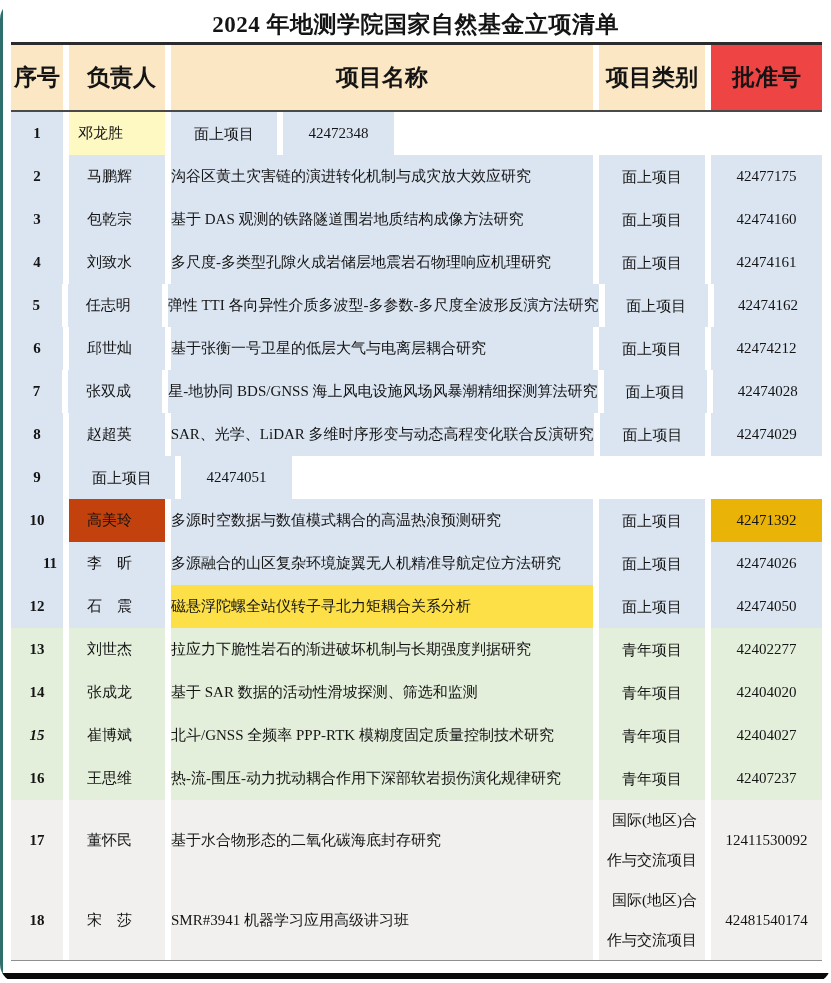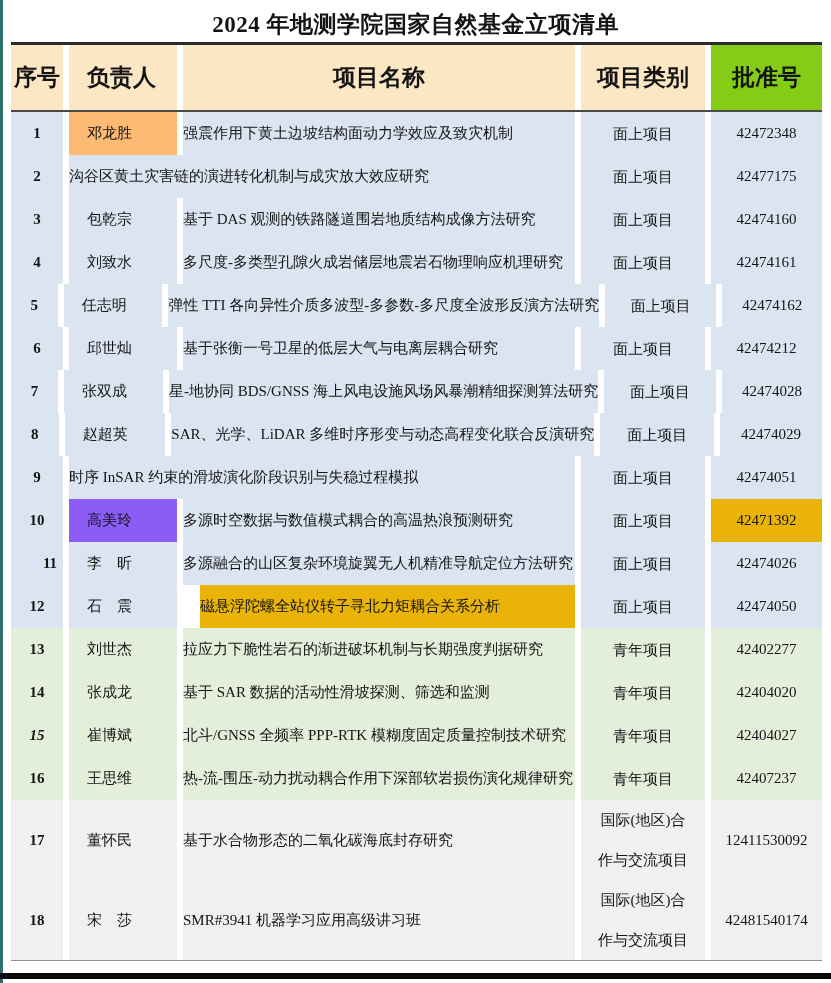--- a/index.html
+++ b/index.html
@@ -7,20 +7,21 @@
   body {
     font-family: "Liberation Serif", "DejaVu Serif", serif;
     color: #141414;
   }
   #page {
     position: relative;
     width: 831px;
     height: 983px;
     background: #ffffff;
     overflow: hidden;
+    border-radius: 19px;
   }
   
   .left-edge {
     position: absolute; left: 0; top: 0;
     width: 3px; height: 100%;
     background: #2e6f6d;
   }
   
   .bottom-edge {
     position: absolute; left: 0; bottom: 4px;
@@ -45,23 +46,23 @@
   .header-row { display: flex; gap: 6px; height: 65px; }
   .hcell {
     display: flex; align-items: center; justify-content: center;
     font-weight: bold; font-size: 23px;
   }
   .trow { display: flex; gap: 6px; height: 43px; }
   .trow.intl { height: 80px; }
   .cell { display: flex; align-items: center; font-size: 15px; }
 
   .c-no       { width: 52px;  justify-content: center; }
-  .c-leader   { width: 108px;  justify-content: flex-start; padding-left: 18px; text-align: right; }
+  .c-leader   { width: 96px;  justify-content: flex-start; padding-left: 18px; text-align: right; }
   .c-title    { flex: 1;      justify-content: flex-start; white-space: nowrap; overflow: visible; }
-  .c-category { width: 124px; justify-content: center; text-align: center; white-space: pre-line; line-height: 40px; }
+  .c-category { width: 106px; justify-content: center; text-align: right; white-space: pre-line; line-height: 40px; }
   .c-grant    { width: 111px; justify-content: center; }
 
   .cell.c-no { font-weight: bold; font-size: 15px; }
   .hcell.c-leader { justify-content: flex-start; padding-left: 18px; }
   .hcell.c-title  { justify-content: center; padding-left: 0; }
 </style>
 </head>
 <body>
 
 <div id="page">
@@ -70,35 +71,35 @@
   <div class="doc-title">2024 年地测学院国家自然基金立项清单</div>
 
   <div class="table-wrap">
     <div class="top-border"></div>
 
     <div class="header-row">
       <div class="hcell c-no" style="background: rgb(251, 231, 196);">序号</div>
       <div class="hcell c-leader" style="background: rgb(251, 231, 196);">负责人</div>
       <div class="hcell c-title" style="background: rgb(251, 231, 196);">项目名称</div>
       <div class="hcell c-category" style="background: rgb(251, 231, 196);">项目类别</div>
-      <div class="hcell c-grant" style="background: #84cc16;">批准号</div>
+      <div class="hcell c-grant" style="background: #ef4444;">批准号</div>
     </div>
 
     <div class="head-divider"></div>
 
     <div>
         <div class="trow general">
           <div class="cell c-no" style="background: rgb(219, 229, 241);">1</div>
-          <div class="cell c-leader" style="background: #fdba74;">邓龙胜</div>
-          <div class="cell c-title" style="background: rgb(219, 229, 241);">强震作用下黄土边坡结构面动力学效应及致灾机制</div>
+          <div class="cell c-leader" style="background: #fef9c3; padding-left: 9px;">邓龙胜</div>
           <div class="cell c-category" style="background: rgb(219, 229, 241);">面上项目</div>
           <div class="cell c-grant" style="background: rgb(219, 229, 241);">42472348</div>
         </div>
         <div class="trow general">
           <div class="cell c-no" style="background: rgb(219, 229, 241);">2</div>
+          <div class="cell c-leader" style="background: rgb(219, 229, 241);">马鹏辉</div>
           <div class="cell c-title" style="background: rgb(219, 229, 241);">沟谷区黄土灾害链的演进转化机制与成灾放大效应研究</div>
           <div class="cell c-category" style="background: rgb(219, 229, 241);">面上项目</div>
           <div class="cell c-grant" style="background: rgb(219, 229, 241);">42477175</div>
         </div>
         <div class="trow general">
           <div class="cell c-no" style="background: rgb(219, 229, 241);">3</div>
           <div class="cell c-leader" style="background: rgb(219, 229, 241);">包乾宗</div>
           <div class="cell c-title" style="background: rgb(219, 229, 241);">基于 DAS 观测的铁路隧道围岩地质结构成像方法研究</div>
           <div class="cell c-category" style="background: rgb(219, 229, 241);">面上项目</div>
           <div class="cell c-grant" style="background: rgb(219, 229, 241);">42474160</div>
@@ -133,42 +134,41 @@
         </div>
         <div class="trow general">
           <div class="cell c-no" style="background: rgb(219, 229, 241);">8</div>
           <div class="cell c-leader" style="background: rgb(219, 229, 241);">赵超英</div>
           <div class="cell c-title" style="background: rgb(219, 229, 241);">SAR、光学、LiDAR 多维时序形变与动态高程变化联合反演研究</div>
           <div class="cell c-category" style="background: rgb(219, 229, 241);">面上项目</div>
           <div class="cell c-grant" style="background: rgb(219, 229, 241);">42474029</div>
         </div>
         <div class="trow general">
           <div class="cell c-no" style="background: rgb(219, 229, 241);">9</div>
-          <div class="cell c-title" style="background: rgb(219, 229, 241);">时序 InSAR 约束的滑坡演化阶段识别与失稳过程模拟</div>
           <div class="cell c-category" style="background: rgb(219, 229, 241);">面上项目</div>
           <div class="cell c-grant" style="background: rgb(219, 229, 241);">42474051</div>
         </div>
         <div class="trow general">
           <div class="cell c-no" style="background: rgb(219, 229, 241);">10</div>
-          <div class="cell c-leader" style="background: #8b5cf6;">高美玲</div>
+          <div class="cell c-leader" style="background: #c2410c;">高美玲</div>
           <div class="cell c-title" style="background: rgb(219, 229, 241);">多源时空数据与数值模式耦合的高温热浪预测研究</div>
           <div class="cell c-category" style="background: rgb(219, 229, 241);">面上项目</div>
           <div class="cell c-grant" style="background: #eab308;">42471392</div>
         </div>
         <div class="trow general">
           <div class="cell c-no" style="background: rgb(219, 229, 241); padding-left: 26px;">11</div>
           <div class="cell c-leader" style="background: rgb(219, 229, 241);">李　昕</div>
           <div class="cell c-title" style="background: rgb(219, 229, 241);">多源融合的山区复杂环境旋翼无人机精准导航定位方法研究</div>
           <div class="cell c-category" style="background: rgb(219, 229, 241);">面上项目</div>
           <div class="cell c-grant" style="background: rgb(219, 229, 241);">42474026</div>
         </div>
         <div class="trow general">
           <div class="cell c-no" style="background: rgb(219, 229, 241);">12</div>
           <div class="cell c-leader" style="background: rgb(219, 229, 241);">石　震</div>
-          <div class="cell c-title" style="background: #eab308; margin-left: 17px;">磁悬浮陀螺全站仪转子寻北力矩耦合关系分析</div>
+          <div class="cell c-title" style="background: #fde047;">磁悬浮陀螺全站仪转子寻北力矩耦合关系分析</div>
           <div class="cell c-category" style="background: rgb(219, 229, 241);">面上项目</div>
           <div class="cell c-grant" style="background: rgb(219, 229, 241);">42474050</div>
         </div>
         <div class="trow youth">
           <div class="cell c-no" style="background: rgb(227, 239, 218);">13</div>
           <div class="cell c-leader" style="background: rgb(227, 239, 218);">刘世杰</div>
           <div class="cell c-title" style="background: rgb(227, 239, 218);">拉应力下脆性岩石的渐进破坏机制与长期强度判据研究</div>
           <div class="cell c-category" style="background: rgb(227, 239, 218);">青年项目</div>
           <div class="cell c-grant" style="background: rgb(227, 239, 218);">42402277</div>
         </div>

